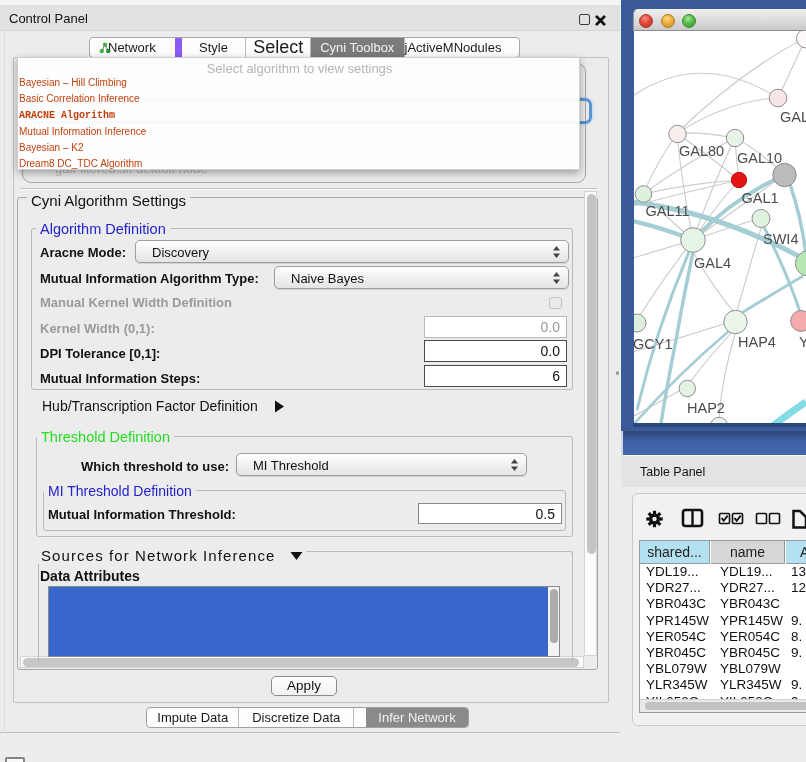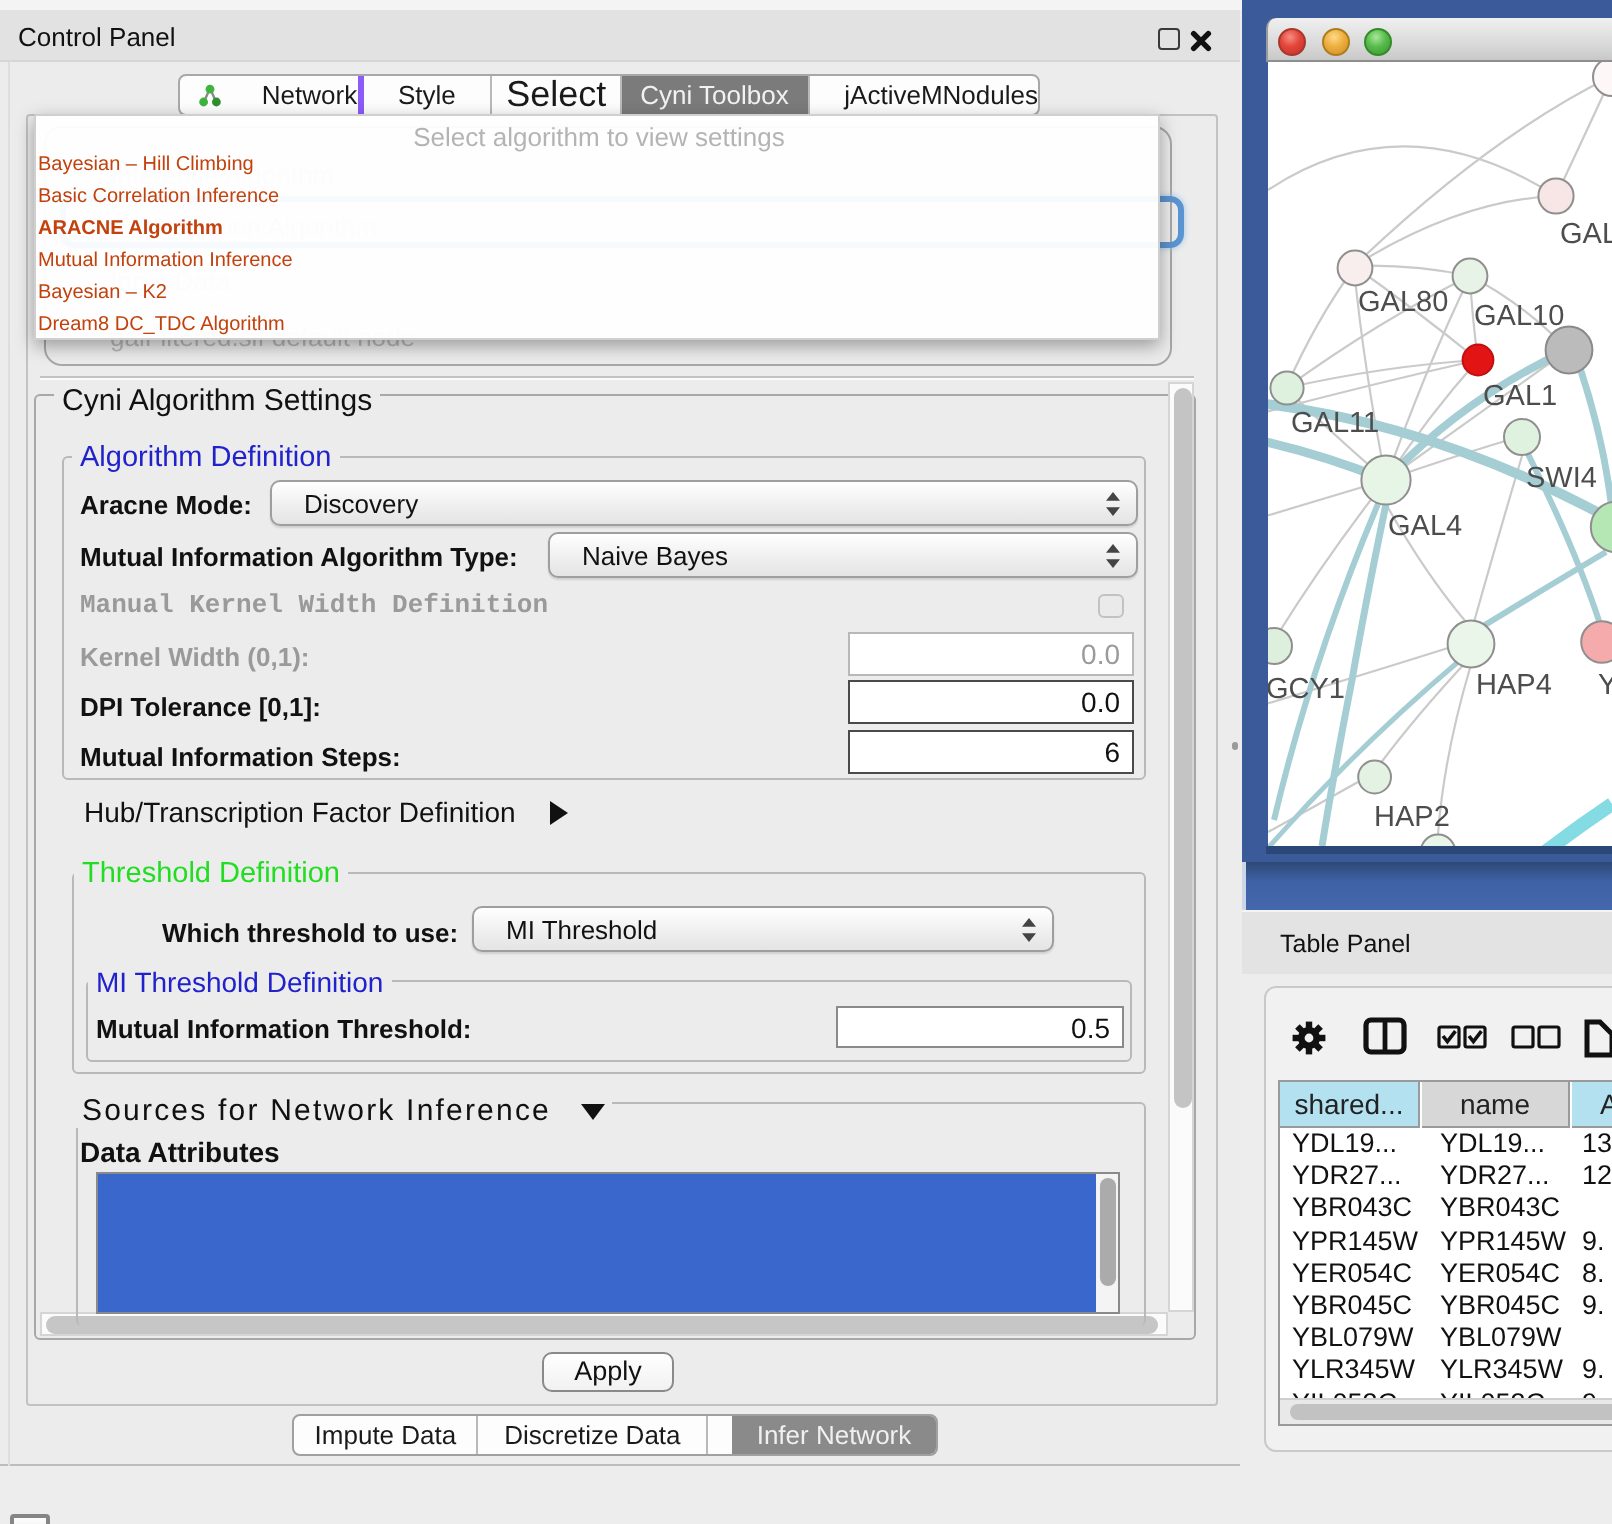--- a/index.html
+++ b/index.html
@@ -176,34 +176,34 @@
 
 <div class="abs" style="left:0; top:5px; width:620px; height:26px; background:#e2e2e2; border-bottom:1px solid #d6d6d6;">
   <div class="abs lbl" style="left:9px; top:6px;">Control Panel</div>
   <div class="abs" style="left:579px; top:9px; width:11px; height:11px; border:1.8px solid #3a3a3a; border-radius:2px;"></div>
   <svg width="11" height="11" viewBox="0 0 12 12" style="position:absolute; left:595px; top:10px;">
     <path d="M 2,2 L 10,10 M 10,2 L 2,10" stroke="#111" stroke-width="3" stroke-linecap="round"></path>
   </svg>
 </div>
 
 <div class="abs" style="left:89px; top:37px; width:431px; height:21px; background:#fdfdfd; border:1px solid #a8a8a8; border-radius:4px; overflow:hidden; display:flex;">
-  <div style="width:92px; border-right:3px solid #8b5cf6; text-align:right; line-height:19px; font-size:13px; color:#1a1a1a; position:relative;">
+  <div style="width:92px; border-right:7px solid #8b5cf6; text-align:left; line-height:19px; font-size:13px; color:#1a1a1a; position:relative;">
     <svg width="12" height="12" viewBox="0 0 12 12" style="position:absolute; left:9px; top:4px;">
       <line x1="3" y1="9" x2="6" y2="2" stroke="#8a8a8a" stroke-width="1.2"></line>
       <line x1="6" y1="2" x2="9" y2="9" stroke="#8a8a8a" stroke-width="1.2"></line>
       <circle cx="6" cy="2.6" r="2.2" fill="#3db53d"></circle>
       <circle cx="2.8" cy="9" r="2.2" fill="#3db53d"></circle>
       <circle cx="9.2" cy="9" r="2.2" fill="#2e8f2e"></circle>
     </svg>
     <span style="padding-left:18px;">Network</span>
   </div>
   <div style="width:65px; border-right:1px solid #b9b9b9; text-align:center; line-height:19px; font-size:13px; color:#1a1a1a;">Style</div>
   <div style="width:65px; border-right:1px solid #b9b9b9; text-align:center; line-height:19px; font-size:18px; color:#1a1a1a;">Select</div>
   <div style="width:93px; text-align:center; line-height:19px; font-size:13px; color:#f2f2f2; background:#7b7b7b;">Cyni Toolbox</div>
-  <div style="width:116px; border-left:1px solid #b9b9b9; text-align:right; line-height:19px; font-size:13px; color:#1a1a1a;">jActiveMNodules</div>
+  <div style="width:116px; border-left:1px solid #b9b9b9; text-align:left; line-height:19px; font-size:13px; color:#1a1a1a;">jActiveMNodules</div>
 </div>
 
 <div class="abs" style="left:13px; top:57px; width:596px; height:646px; background:#ececec; border:1px solid #c2c2c2; border-radius:2px;"></div>
 
 <div class="abs" style="left:22px; top:63px; width:564px; height:120px; background:#ececec; border:1.5px solid #a8a8a8; border-radius:9px;"></div>
 <div class="abs" style="left:55px; top:161px; font-size:13px; color:#b9b9b9;">galFiltered.sif default node</div>
 <div class="abs" style="left:55px; top:80px; font-size:13px; color:#bdbdbd;">Inference Algorithm</div>
 <div class="abs" style="left:78px; top:106px; font-size:13px; color:#c6c6c6;">Induction Algorithm</div>
 <div class="abs" style="left:55px; top:133px; font-size:13px; color:#c2c2c2;">Input Data</div>
 
@@ -243,21 +243,21 @@
   </svg>
 </div>
 <div class="abs blbl" style="left:40px; top:271px;">Mutual Information Algorithm Type:</div>
 <div class="combo" style="left:274px; top:266px; width:295px; height:23px;">
   <div class="ctext">Naive Bayes</div>
   <svg class="arr" width="9" height="14" viewBox="0 0 9 14">
     <path d="M 4.5,1 L 8,5.4 L 1,5.4 z" fill="#444"></path>
     <path d="M 4.5,13 L 8,8.6 L 1,8.6 z" fill="#444"></path>
   </svg>
 </div>
-<div class="abs glbl" style="left:40px; top:295px;font-family:Liberation Mono, monospace;">Manual Kernel Width Definition</div>
+<div class="abs glbl" style="left:40px; top:295px;">Manual Kernel Width Definition</div>
 <div class="abs" style="left:549px; top:297px; width:13px; height:12px; background:#eaeaea; border:1px solid #c2c2c2; border-radius:3px;"></div>
 <div class="abs glbl" style="left:40px; top:321px;">Kernel Width (0,1):</div>
 <div class="field" style="left:424px; top:316px; width:143px; height:22px; border-color:#b8b8b8;">
   <div class="ftext" style="color:#9a9a9a;">0.0</div>
 </div>
 <div class="abs blbl" style="left:40px; top:346px;">DPI Tolerance [0,1]:</div>
 <div class="field" style="left:424px; top:340px; width:143px; height:22px;">
   <div class="ftext">0.0</div>
 </div>
 <div class="abs blbl" style="left:40px; top:371px;">Mutual Information Steps:</div>
@@ -304,21 +304,21 @@
   <div class="abs" style="left:499px; top:0; width:12px; height:71px; background:#f4f4f4;">
     <div class="abs" style="left:1.5px; top:2px; width:8px; height:54px; background:#ababab; border-radius:4px;"></div>
   </div>
 </div>
 
 <div class="abs" style="left:17px; top:57px; width:563px; height:113px; background:rgba(255,255,255,0.95); border:1px solid #cfcfcf; border-radius:1px; box-shadow:0 3px 9px rgba(0,0,0,0.35);">
   <div class="abs" style="left:0; top:3px; width:563px; text-align:center; font-size:13px; color:#b4b4b4;">Select algorithm to view settings</div>
   <div class="abs" style="left:1px; top:17px; font-size:10px; color:#c2410c; line-height:16px; white-space:nowrap;">
     Bayesian – Hill Climbing<br>
     Basic Correlation Inference<br>
-    <span style="font-weight:bold;">ARACNE Algorithm</span><br>
+    <span style="font-weight:bold;font-family:Liberation Mono, monospace;">ARACNE Algorithm</span><br>
     Mutual Information Inference<br>
     Bayesian – K2<br>
     Dream8 DC_TDC Algorithm
   </div>
 </div>
 
 <div class="abs" style="left:4px; top:31px; width:1px; height:702px; background:#dedede;"></div>
 <div class="abs" style="left:616px; top:371px; width:3px; height:4px; background:#9a9a9a; border-radius:2px;"></div>
 
 <div class="abs" style="left:5px; top:757px; width:20px; height:12px; border:2.5px solid #858585; border-radius:2px; background:linear-gradient(#fdfdfd,#ececec);"></div>

